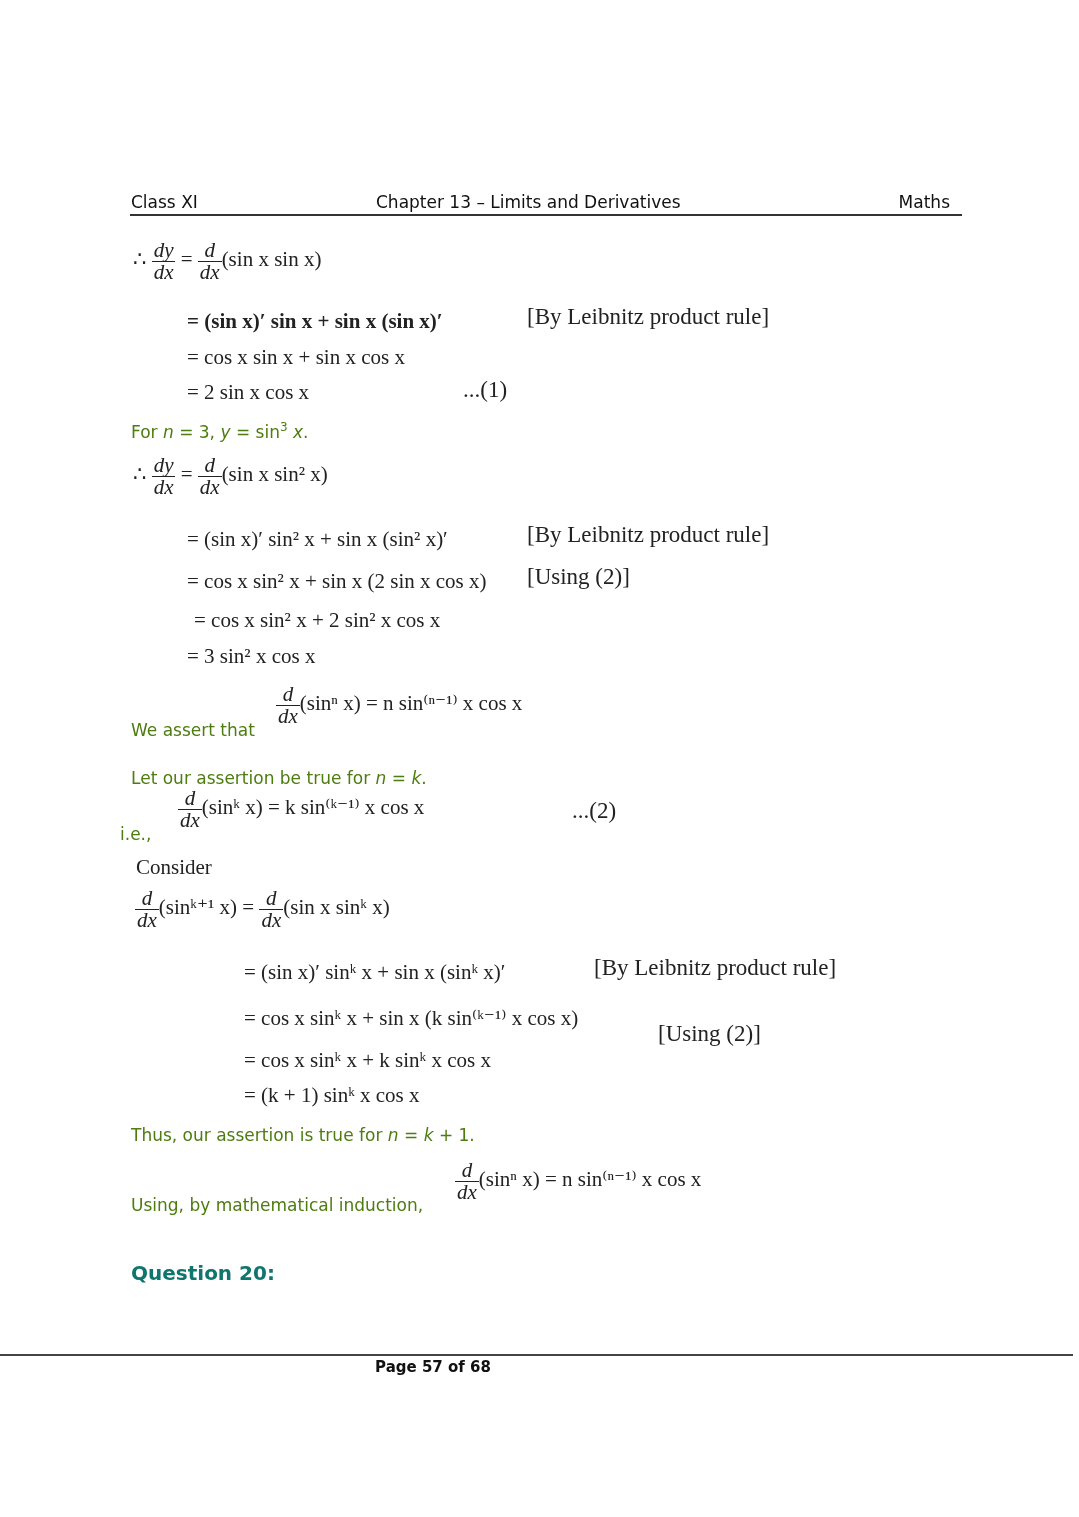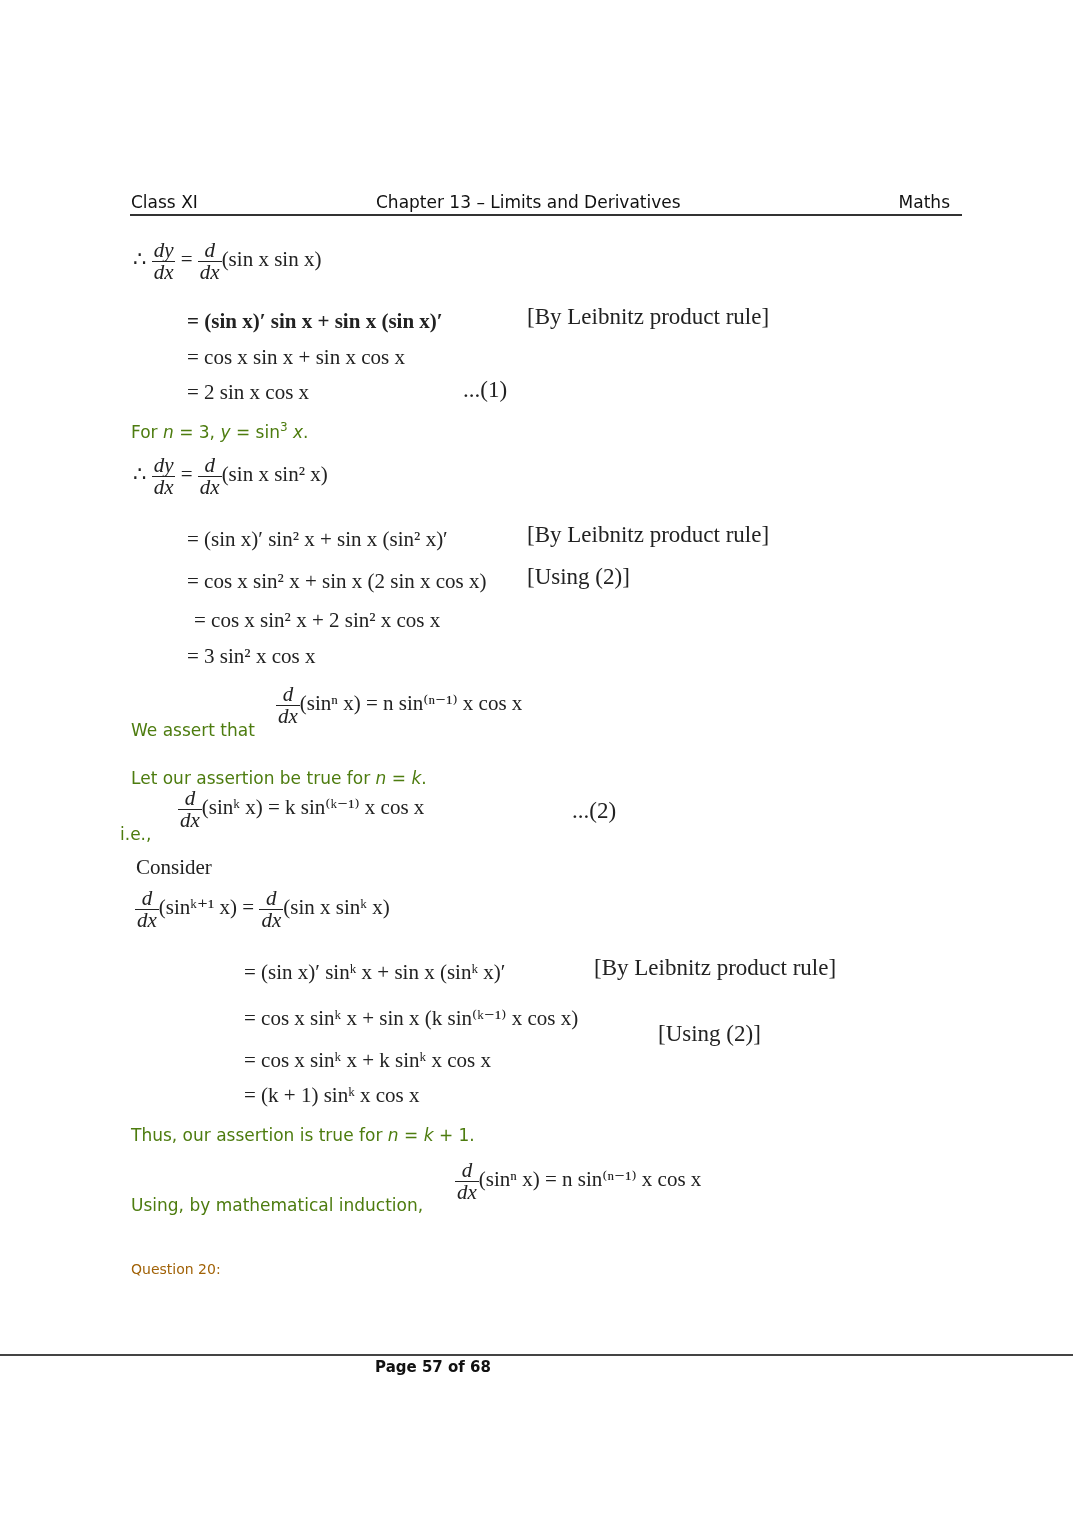--- a/index.html
+++ b/index.html
@@ -10,21 +10,21 @@
   .header span { position:absolute; top:0; font-size:17px; font-family:"DejaVu Sans","Liberation Sans",sans-serif; }
 
   .math { font-family:"Liberation Serif","DejaVu Serif",serif; font-size:21px; color:#222; }
   .frac { display:inline-block; vertical-align:middle; text-align:center; line-height:1; }
   .frac .num { display:block; padding:0 2px; border-bottom:1px solid #222; font-style:italic; }
   .frac .den { display:block; padding:0 2px; font-style:italic; }
   sup { font-size:12px; }
   .bracket { font-size:28px; font-weight:300; }
   .text { font-family:"DejaVu Sans","Liberation Sans",sans-serif; font-size:17px; color:#4d7c0f; }
   .text i { font-style:italic; }
-  .q { font-family:"DejaVu Sans","Liberation Sans",sans-serif; font-size:14px; font-weight:normal; color:#a16207; }
+  .q { font-family:"DejaVu Sans","Liberation Sans",sans-serif; font-size:20px; font-weight:bold; color:#0f766e; }
   .footer-line { position:absolute; left:0; top:1354px; width:1073px; height:0; border-top:2px solid #444; }
   .footer { position:absolute; left:0; width:866px; top:1358px; text-align:center; font-family:"DejaVu Sans","Liberation Sans",sans-serif; font-size:15px; font-weight:bold; }
 </style>
 </head>
 <body>
 
 <div class="header">
   <span style="left:1px;">Class XI</span>
   <span style="left:246px;">Chapter 13 – Limits and Derivatives</span>
   <span style="right:12px;">Maths</span>

